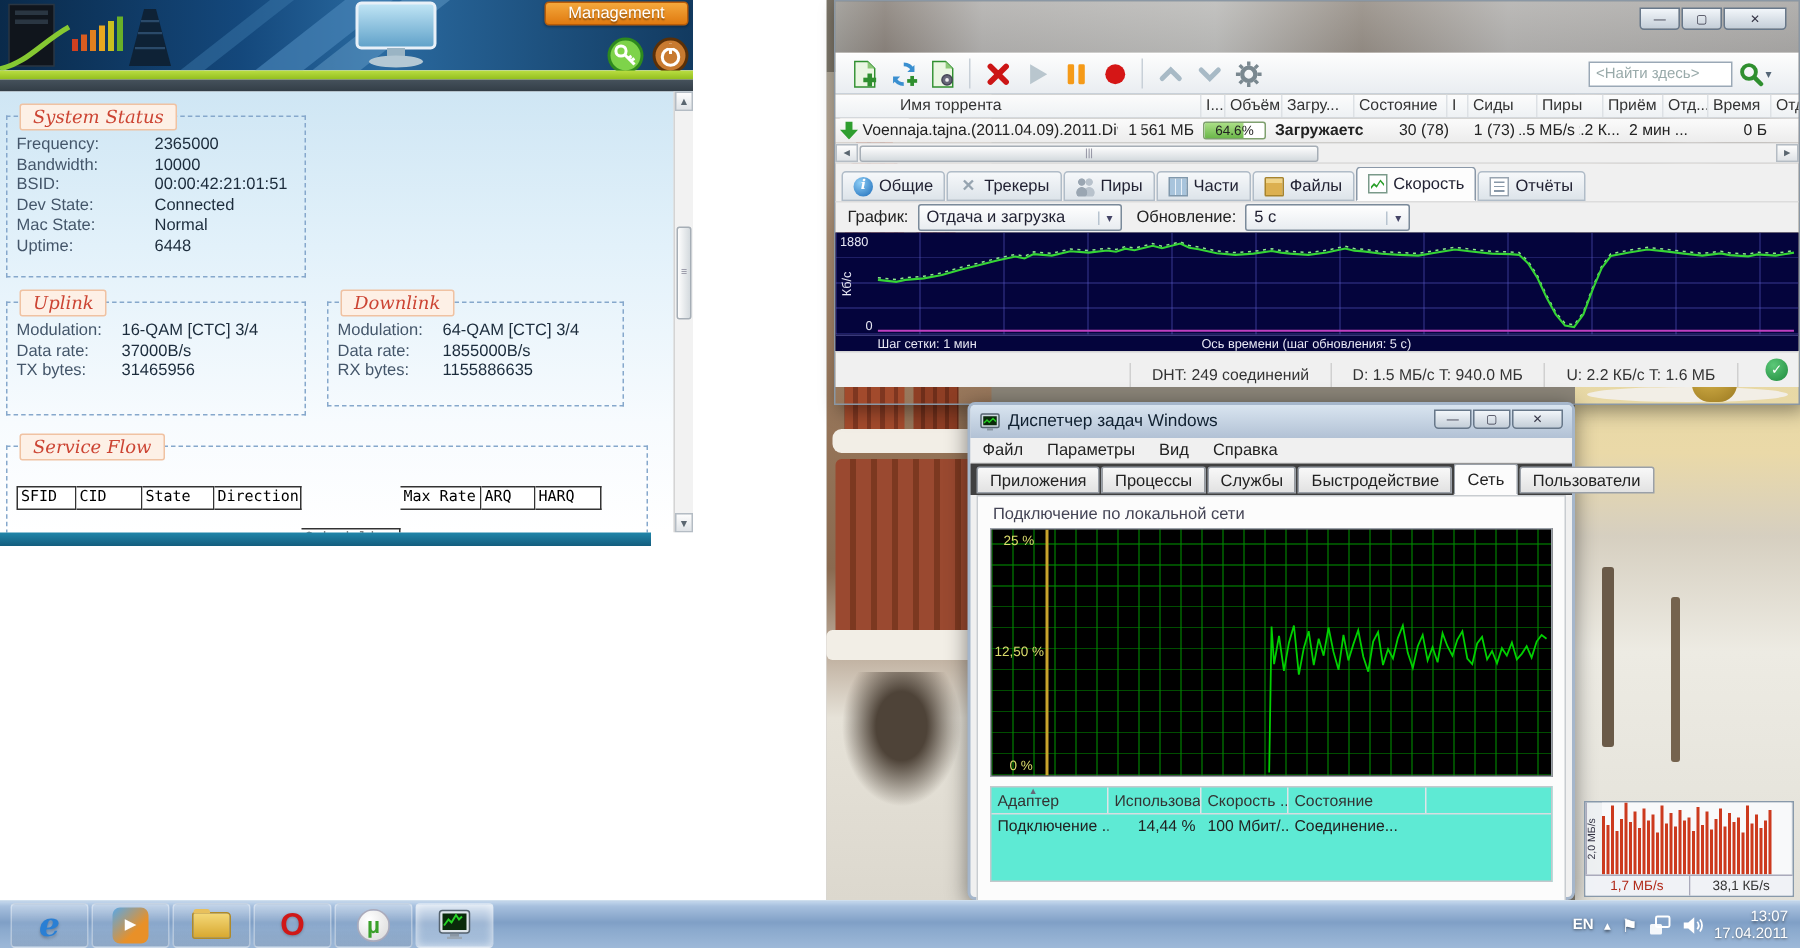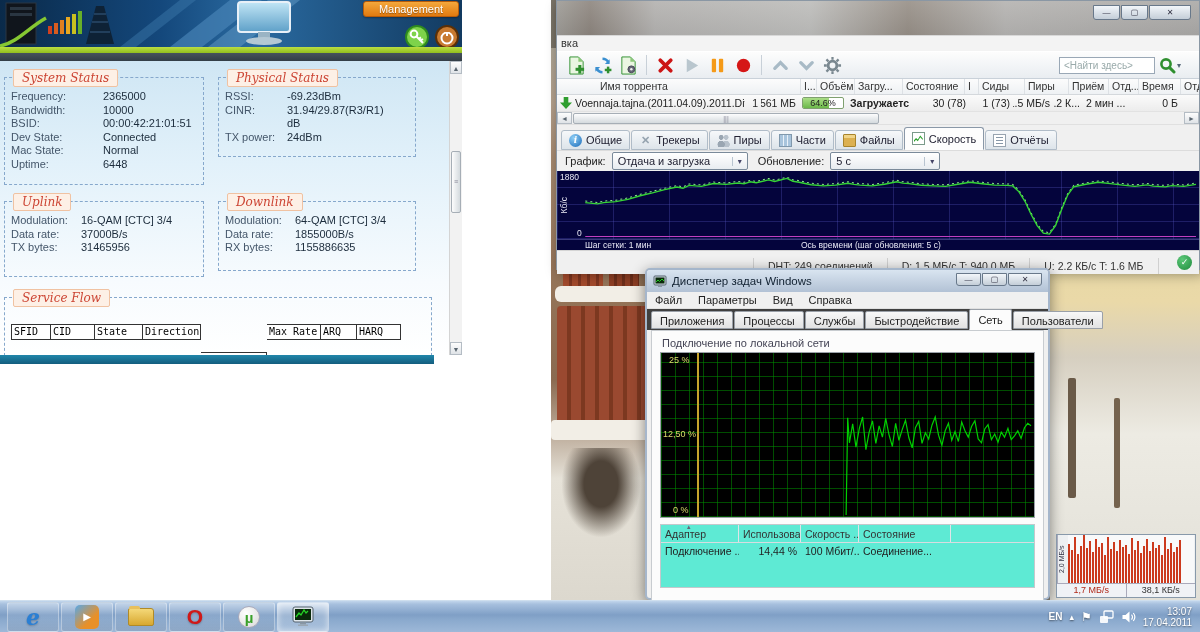--- a/index.html
+++ b/index.html
@@ -297,37 +297,20 @@
             <div class="kv">
               <span class="kl">Mac State:</span>
               <span class="kv-v">Normal</span>
             </div>
             <div class="kv">
               <span class="kl">Uptime:</span>
               <span class="kv-v">6448</span>
             </div>
           </div>
       </div>
-      <div class="box" id="box-physical">
-        <div class="box-title">Physical Status</div>
-        <div class="rows">
-            <div class="kv">
-              <span class="kl">RSSI:</span>
-              <span class="kv-v">-69.23dBm</span>
-            </div>
-            <div class="kv">
-              <span class="kl">CINR:</span>
-              <span class="kv-v">31.94/29.87(R3/R1) dB</span>
-            </div>
-            <div class="kv">
-              <span class="kl">TX power:</span>
-              <span class="kv-v">24dBm</span>
-            </div>
-          </div>
-      </div>
       <div class="box" id="box-uplink">
         <div class="box-title">Uplink</div>
         <div class="rows">
             <div class="kv">
               <span class="kl">Modulation:</span>
               <span class="kv-v">16-QAM [CTC] 3/4</span>
             </div>
             <div class="kv">
               <span class="kl">Data rate:</span>
               <span class="kv-v">37000B/s</span>
@@ -388,21 +371,20 @@
   </div>
 
   <div id="utorrent">
     <div class="ut-glass">
       <div class="winbtns">
         <div class="wb">—</div>
         <div class="wb">▢</div>
         <div class="wb close">✕</div>
       </div>
     </div>
-    <div class="ut-menubar"><span>вка</span></div>
     <div class="ut-toolbar">
       <div class="tbw">
         <svg class="tbi" viewBox="0 0 20 20">
           <path d="M3 1h9l5 5v13H3z" fill="#eaf6e2" stroke="#2f8f2f"></path>
             <path d="M12 1l5 5h-5z" fill="#8cc878"></path>
           <rect x="9" y="12.4" width="9" height="3.2" fill="#2f8f2f"></rect>
             <rect x="11.9" y="9.5" width="3.2" height="9" fill="#2f8f2f"></rect>
         </svg>
       </div>
       <div class="tbw">

